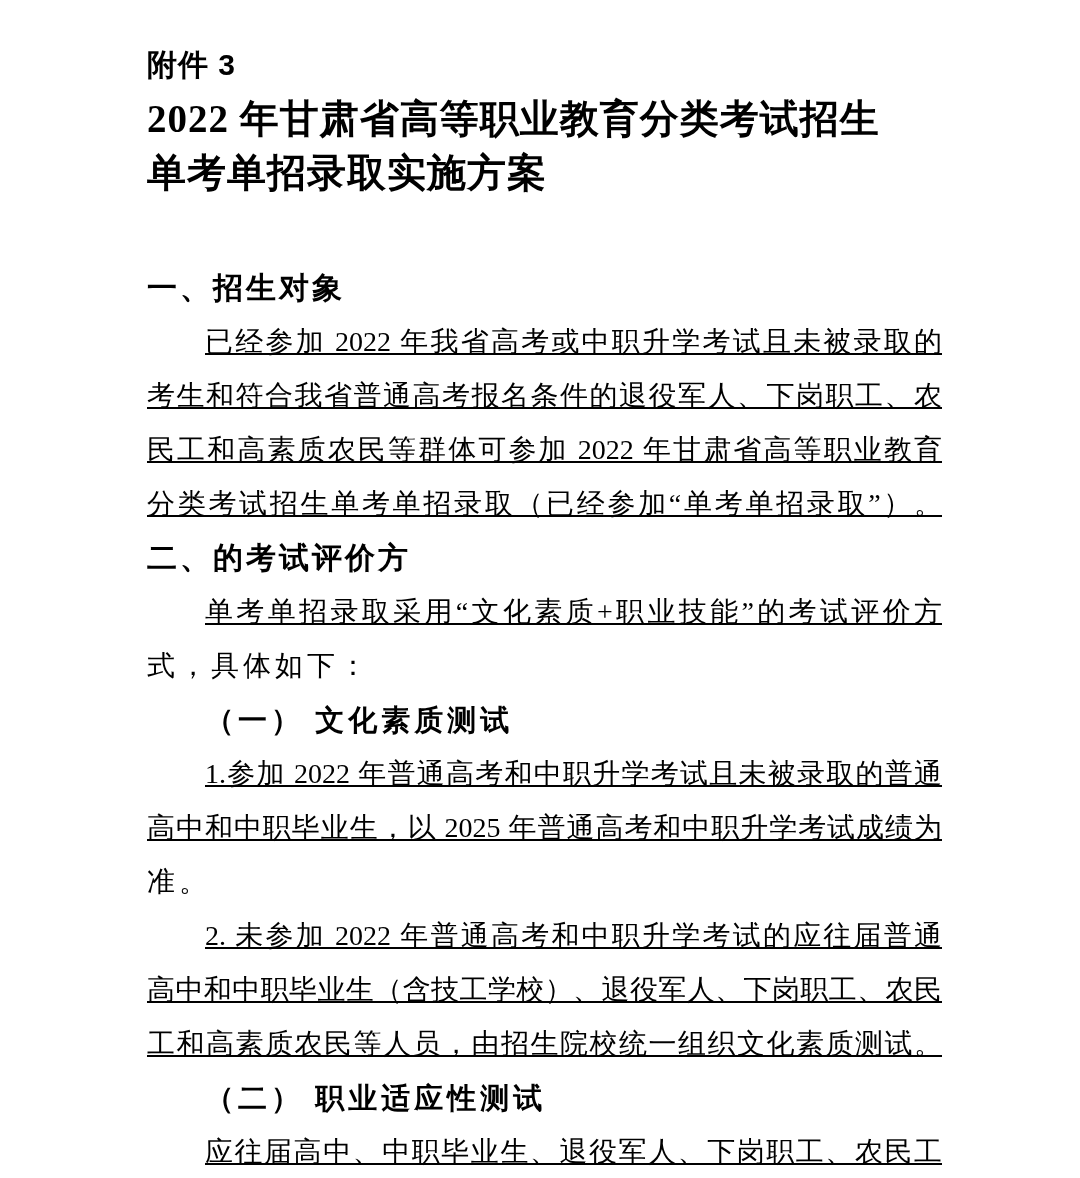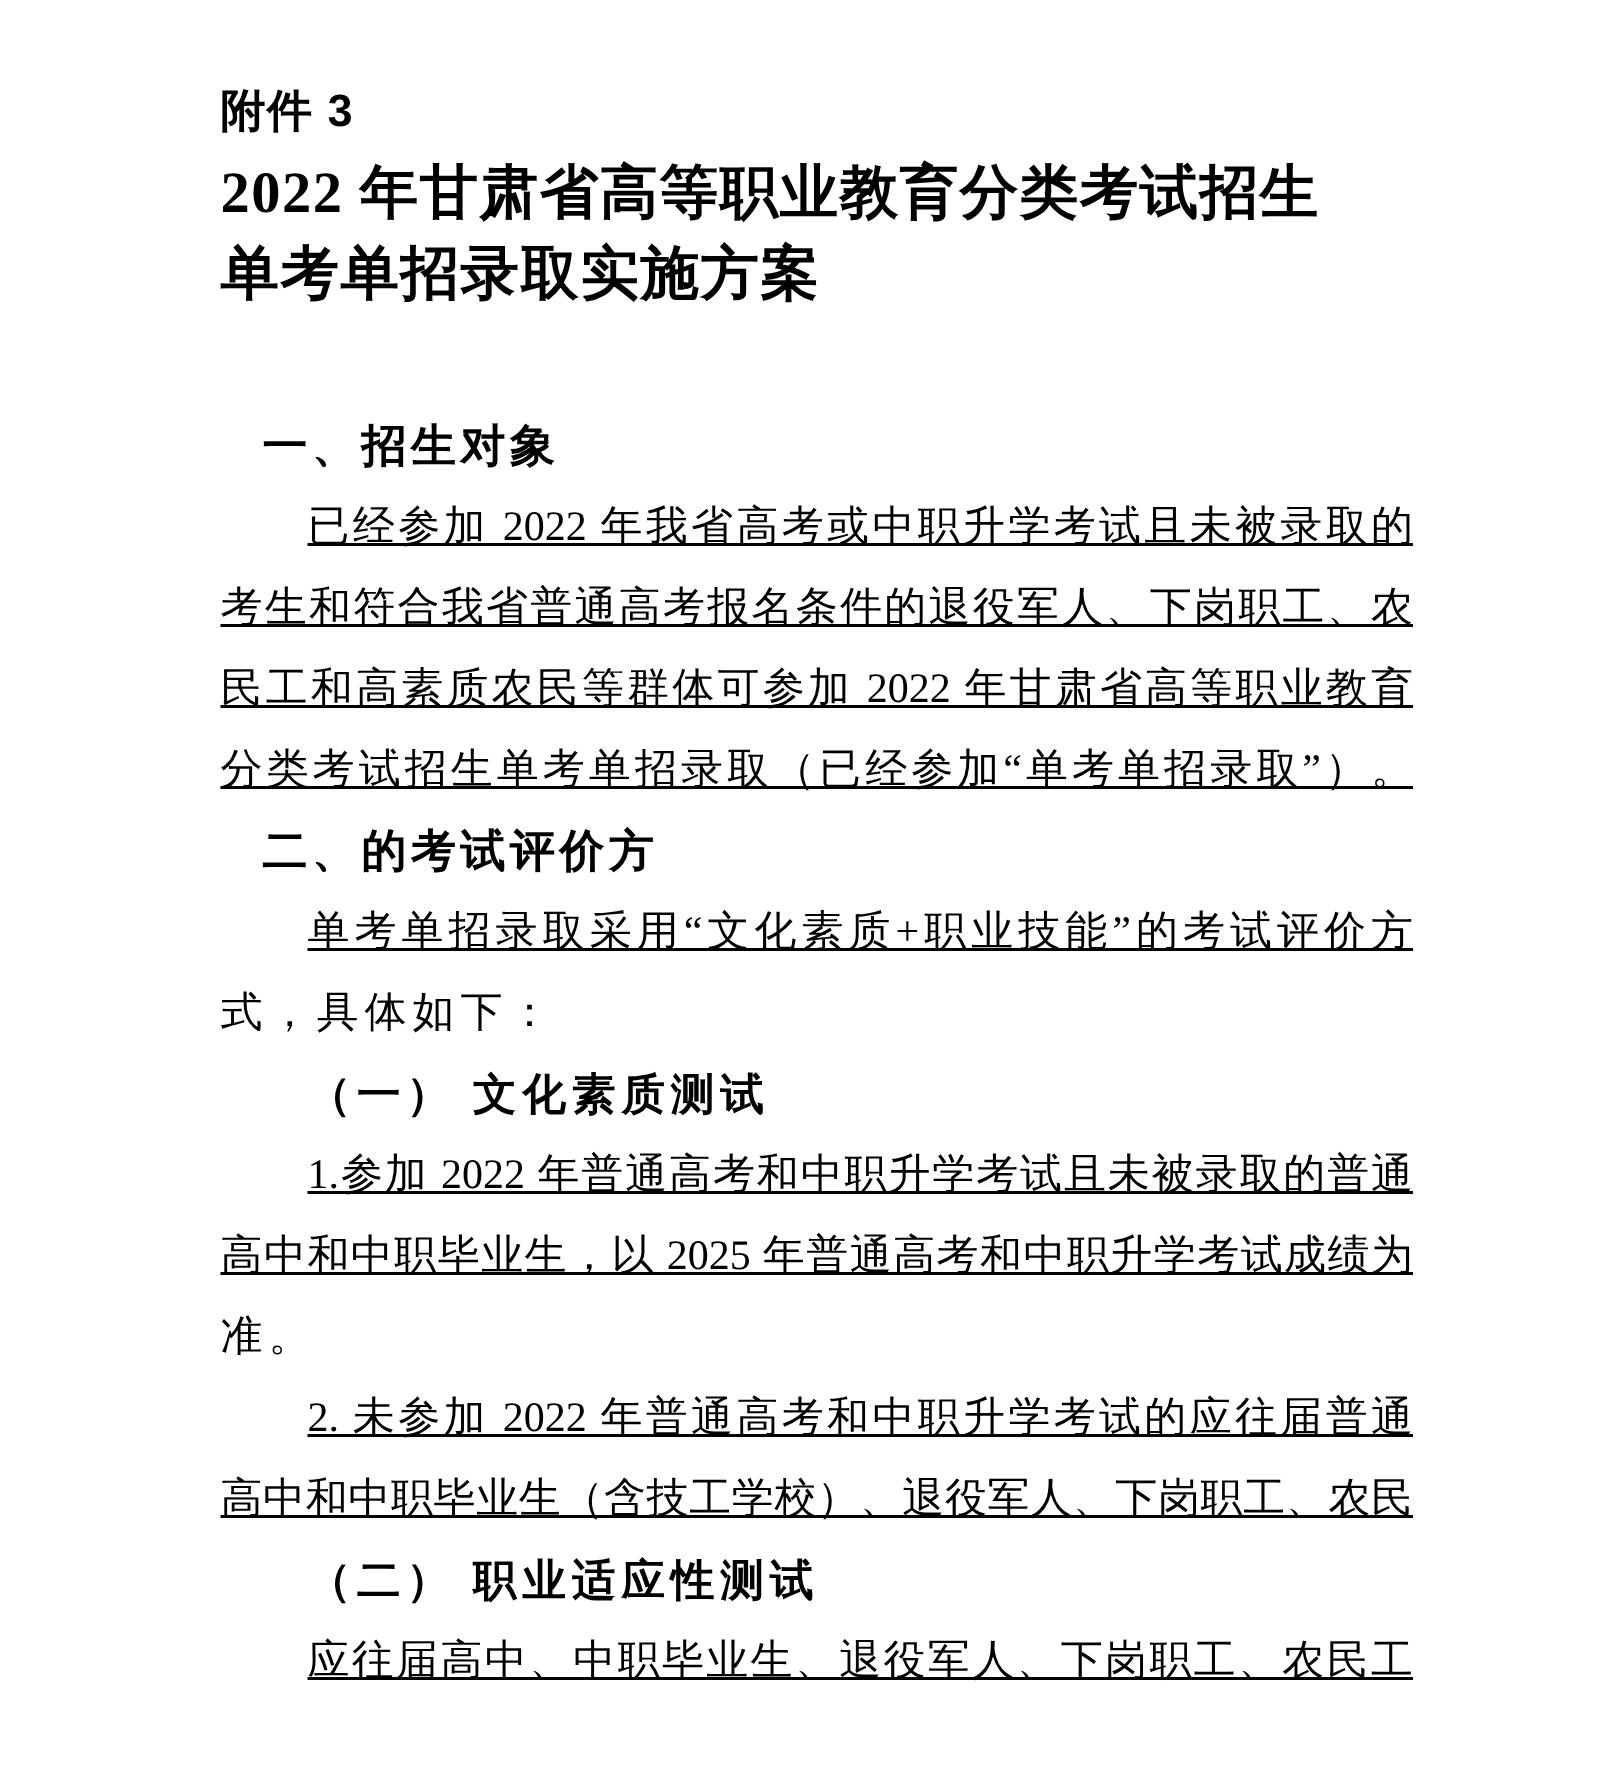--- a/index.html
+++ b/index.html
@@ -7,21 +7,21 @@
     padding: 0;
     background: #ffffff;
   }
   .page {
     position: relative;
     width: 1080px;
     height: 1178px;
     background: #ffffff;
     color: #000000;
     box-sizing: border-box;
-    padding: 48px 138px 0 147px;
+    padding: 38px 138px 0 147px;
     overflow: hidden;
     font-family: "Liberation Serif", serif;
   }
   
   .ln {
     font-size: 28px;
     line-height: 54px;
     height: 54px;
     letter-spacing: 0;
   }
@@ -52,21 +52,20 @@
     font-weight: bold;
     font-size: 39px;
     letter-spacing: 1px;
   }
   
   .h-black {
     font-family: "Liberation Sans", sans-serif;
     font-weight: bold;
     font-size: 30px;
     letter-spacing: 3px;
-    margin-left: 28px;
   }
   
   .h-kai {
     font-weight: bold;
     font-size: 29px;
     letter-spacing: 4px;
   }
   .gap {
     height: 61px;
   }
@@ -96,18 +95,19 @@
   <div class="ln plain">式，具体如下：</div>
 
   <div class="ln h-kai ind">（一） 文化素质测试</div>
 
   <div class="ln jf ind">1.参加 2022 年普通高考和中职升学考试且未被录取的普通</div>
   <div class="ln jf">高中和中职毕业生，以 2025 年普通高考和中职升学考试成绩为</div>
   <div class="ln plain">准。</div>
 
   <div class="ln jf ind">2. 未参加 2022 年普通高考和中职升学考试的应往届普通</div>
   <div class="ln jf">高中和中职毕业生（含技工学校）、退役军人、下岗职工、农民</div>
+  <div class="ln jf">工和高素质农民等人员，由招生院校统一组织文化素质测试。</div>
 
   <div class="ln h-kai ind">（二） 职业适应性测试</div>
 
   <div class="ln jf ind">应往届高中、中职毕业生、退役军人、下岗职工、农民工</div>
 
 </div>
 
 </body></html>

